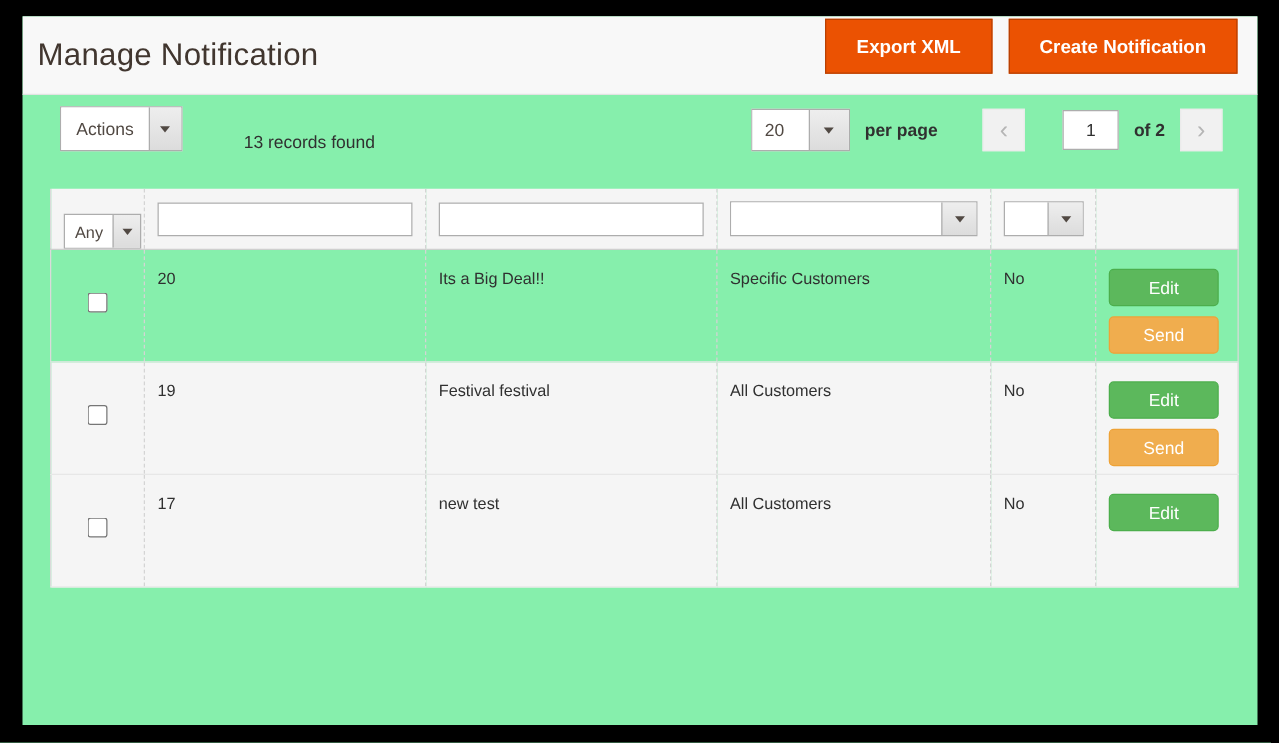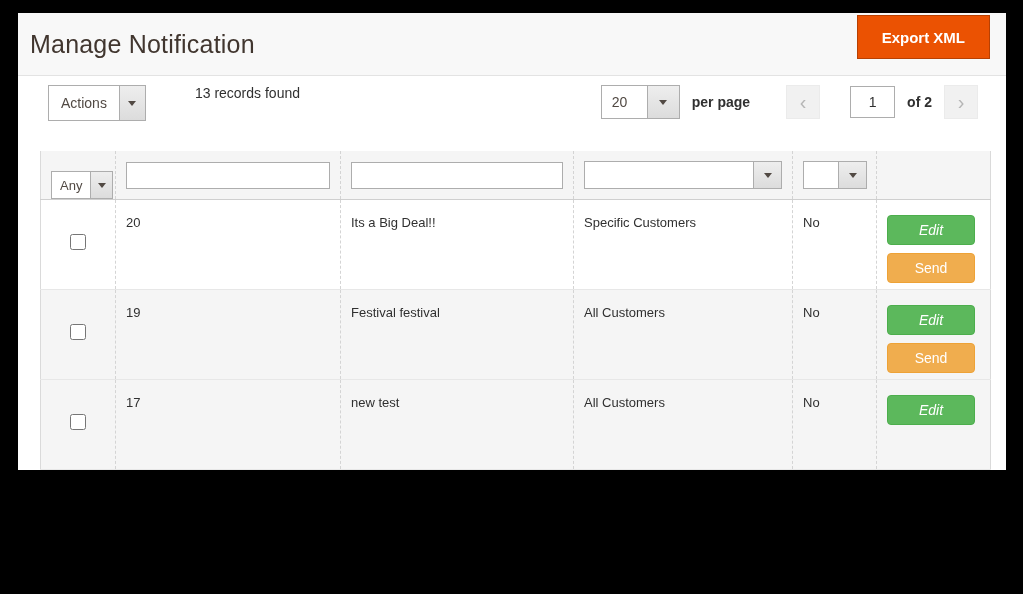--- a/index.html
+++ b/index.html
@@ -1,42 +1,42 @@
 <!DOCTYPE html>
 <html><head>
 <meta charset="utf-8">
 <style>
   * { margin:0; padding:0; box-sizing:border-box; }
   html,body { width:1023px; height:594px; }
   body { font-family:"Liberation Sans", sans-serif; background:#000; }
 
   .frame { position:relative; width:1023px; height:594px; background:#000; }
-  .page { position:absolute; left:18px; top:13px; width:988px; height:457px;
-          background:#ffffff; overflow:hidden; }
+  .page { position:absolute; left:18px; top:13px; width:988px; height:567px;
+          background:#86efac; overflow:hidden; }
 
   
   .page-header { height:63px; background:#f8f8f8; border-bottom:1px solid #e3e3e3;
                  display:flex; align-items:center; padding:0 16px 0 12px; }
   .page-title { font-size:25px; font-weight:400; color:#41362f; letter-spacing:.2px; }
   .header-actions { margin-left:auto; display:flex; gap:13px; align-items:flex-start;
                     position:relative; top:-7px; }
   .btn-primary { background:#eb5202; color:#fff; border:1px solid #b84002;
                  font-family:"Liberation Sans",sans-serif; font-size:15px; font-weight:700;
                  height:44px; padding:0 24px; cursor:pointer; }
 
   
   .search-row { display:flex; align-items:center; justify-content:flex-end;
                 gap:18px; margin-top:6px; padding-right:36px; height:30px; }
   .search-btn { background:#514943; color:#fff; border:1px solid #3f3933;
                 font-family:"Liberation Sans",sans-serif; font-size:14px; font-weight:700;
                 height:30px; width:72px; cursor:pointer; }
   .reset-link { color:#1979c3; font-size:14px; font-weight:700; text-decoration:none; cursor:pointer; }
 
   
-  .toolbar { display:flex; align-items:flex-start; margin-top:9px; height:36px;
+  .toolbar { display:flex; align-items:flex-end; margin-top:9px; height:36px;
              padding-left:30px; padding-right:28px; }
   .split-select { display:flex; align-items:stretch; border:1px solid #adadad;
                   background:#fff; cursor:pointer; }
   .ss-main { display:flex; align-items:center; padding:0 12px; font-size:14px; color:#514943; background:#fff; }
   .ss-arrow { width:26px; display:flex; align-items:center; justify-content:center;
               background:linear-gradient(#eee,#dcdcdc); border-left:1px solid #adadad; }
   .tri { width:0; height:0; border-left:4px solid transparent; border-right:4px solid transparent;
          border-top:5px solid #514943; }
   .actions-select { height:36px; }
   .records-text { margin-left:49px; font-size:14px; color:#303030; }
@@ -93,33 +93,34 @@
   tr.data-row td { height:90px; vertical-align:top; padding:15px 10px 0 10px;
                    font-size:13px; color:#303030; border-bottom:1px solid #e7e7e7; }
   tr.data-row td + td { border-left:1px dashed #d4d4d4; }
   tr.data-row.alt td { background:#f5f5f5; }
   td.cell-check { text-align:center; }
   .row-checkbox { width:16px; height:16px; margin-top:19px; accent-color:#514943; }
   td.cell-action { padding:12px 0 0 9px; }
   .btn-edit, .btn-send { display:block; width:88px; height:30px; border-radius:4px;
                          color:#fff; font-size:14px; font-family:"Liberation Sans",sans-serif;
                          cursor:pointer; }
-  .btn-edit { background:#5cb85c; border:1px solid #4cae4c;font-style:italic; }
+  .btn-edit { background:#5cb85c; border:1px solid #4cae4c; }
   .btn-send { background:#f0ad4e; border:1px solid #eea236; margin-top:8px; }
 </style>
 </head>
 <body>
 
 <div class="frame">
   <div class="page">
 
     <div class="page-header">
       <h1 class="page-title">Manage Notification</h1>
       <div class="header-actions">
         <button class="btn-primary">Export XML</button>
+        <button class="btn-primary">Create Notification</button>
       </div>
     </div>
 
 
     <div class="toolbar">
       <div class="split-select actions-select">
         <span class="ss-main">Actions</span>
         <span class="ss-arrow">
             <i class="tri"></i>
           </span>

